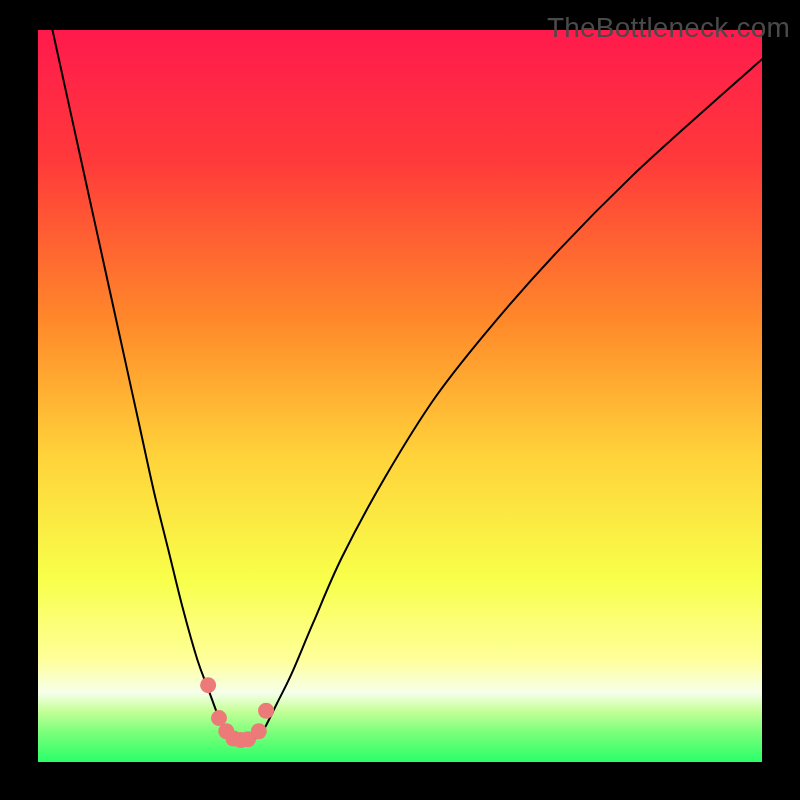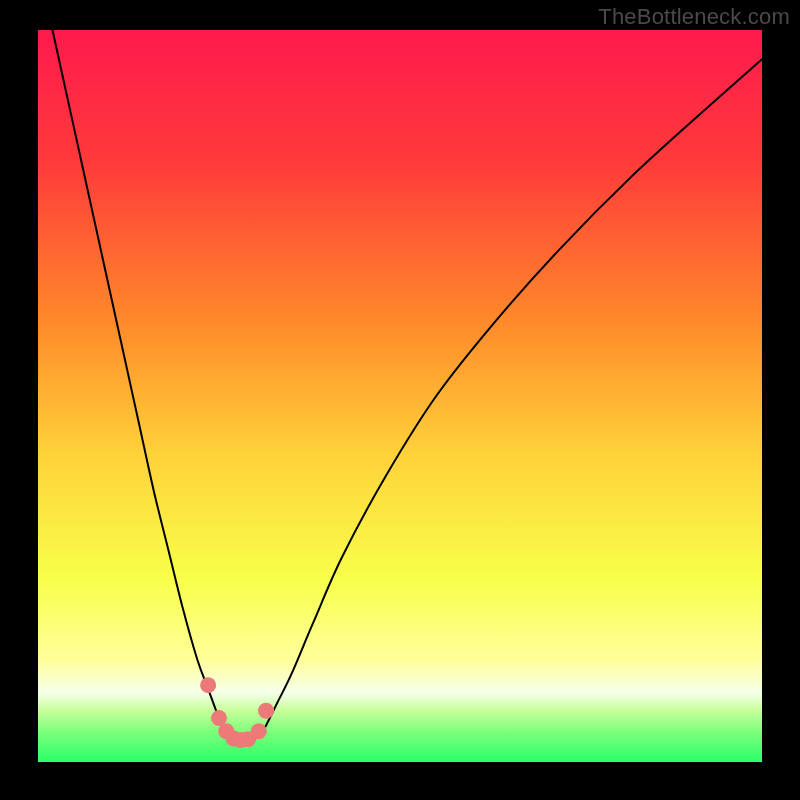--- a/index.html
+++ b/index.html
@@ -12,24 +12,24 @@
     font-family: Arial, Helvetica, sans-serif;
   }
   .outer-frame {
     width: 800px;
     height: 800px;
     background: #000;
     position: relative;
   }
   .watermark {
     position: absolute;
-    top: 4px;
+    top: 12px;
     right: 10px;
     color: #4a4a4a;
-    font-size: 22px;
+    font-size: 28px;
     font-weight: 500;
     letter-spacing: 0.2px;
     z-index: 20;
   }
   .plot-area {
     position: absolute;
     left: 38px;
     top: 30px;
     width: 724px;
     height: 732px;

